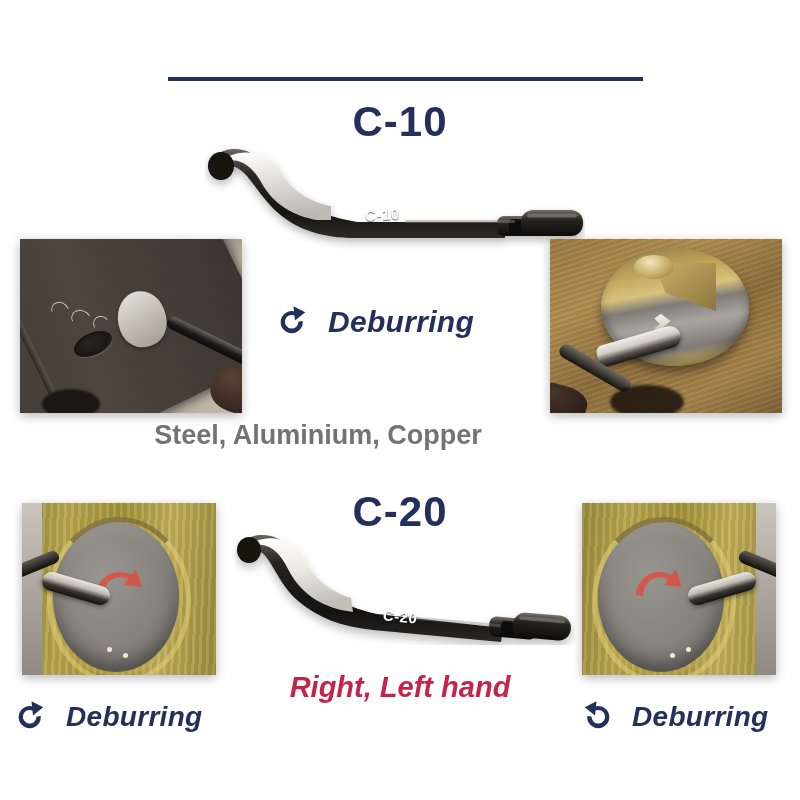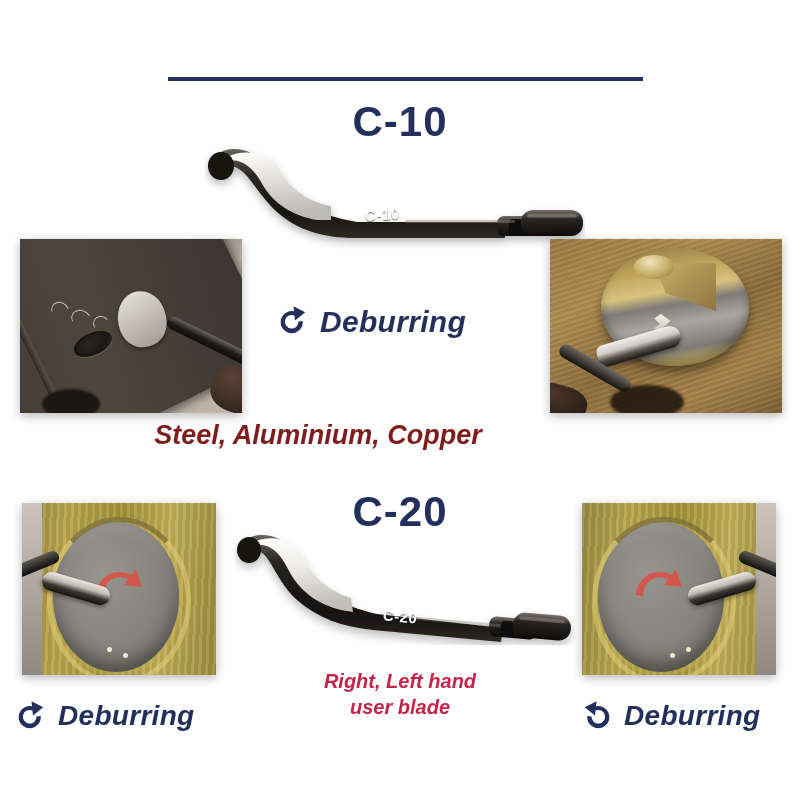--- a/index.html
+++ b/index.html
@@ -289,22 +289,22 @@
   .bot-right .bore-shaft { right: -14%; top: 34%; transform: rotate(22deg); }
   .bot-right .bore-burr.b1 { right: 32%; top: 46%; }
   .bot-right .bore-burr.b2 { right: 37%; top: 49%; }
   .bot-right .bore-burr.b3 { right: 44%; top: 84%; }
   .bot-right .bore-burr.b4 { right: 52%; top: 87%; }
 
   
   .deburr {
     position: absolute;
     display: flex;
-    align-items: flex-start;
-    gap: 10px;
+    align-items: center;
+    gap: 18px;
     color: #23305c;
   }
   .deburr .label {
     font-size: 30px;
     font-weight: bold;
     font-style: italic;
     color: #23305c;
     letter-spacing: .3px;
     white-space: nowrap;
   }
@@ -313,35 +313,34 @@
   .deburr.bottom-left  { left: 14px; top: 700px; }
   .deburr.bottom-right { left: 580px; top: 700px; }
   .deburr.bottom-left .label,
   .deburr.bottom-right .label { font-size: 28px; }
 
   
   .material-caption {
     position: absolute;
     width: 636px; left: 0;
     text-align: center;
-    color: #7f1d1d;
+    color: #737373;
     font-weight: bold;
-    font-style: italic;
     white-space: nowrap;
   }
   .material-caption.c10 { top: 420px; font-size: 27px; }
 
   .handed-caption {
     position: absolute;
     left: 250px; top: 669px; width: 300px;
     text-align: center;
     color: #c4234a;
     font-weight: bold;
     font-style: italic;
-    font-size: 20px;
+    font-size: 29px;
     line-height: 1.28;
   }
 </style>
 </head>
 <body>
 
 <div class="page">
 
   <div class="title-underline"></div>
 
@@ -509,21 +508,20 @@
       <div class="bore-burr b2"></div>
       <div class="bore-burr b3"></div>
       <div class="bore-burr b4"></div>
       <div class="bore-blade"></div>
       <div class="bore-shaft"></div>
     </div>
   </div>
 
   <div class="handed-caption">
     <div>Right, Left hand</div>
-    <div>user blade</div>
   </div>
 
   <div class="deburr bottom-left">
     <svg class="arrow-icon" viewBox="0 0 40 40" xmlns="http://www.w3.org/2000/svg">
       <path d="M31.5,20 A13,13 0 1 1 22.5,7.6 L22.5,1.5 L35.5,10.2 L22.5,18.6 L22.5,12.6
                A8,8 0 1 0 26.5,20 Z" fill="#23305c" transform="rotate(-6 20 20)"></path>
     </svg>
     <span class="label">Deburring</span>
   </div>
 

